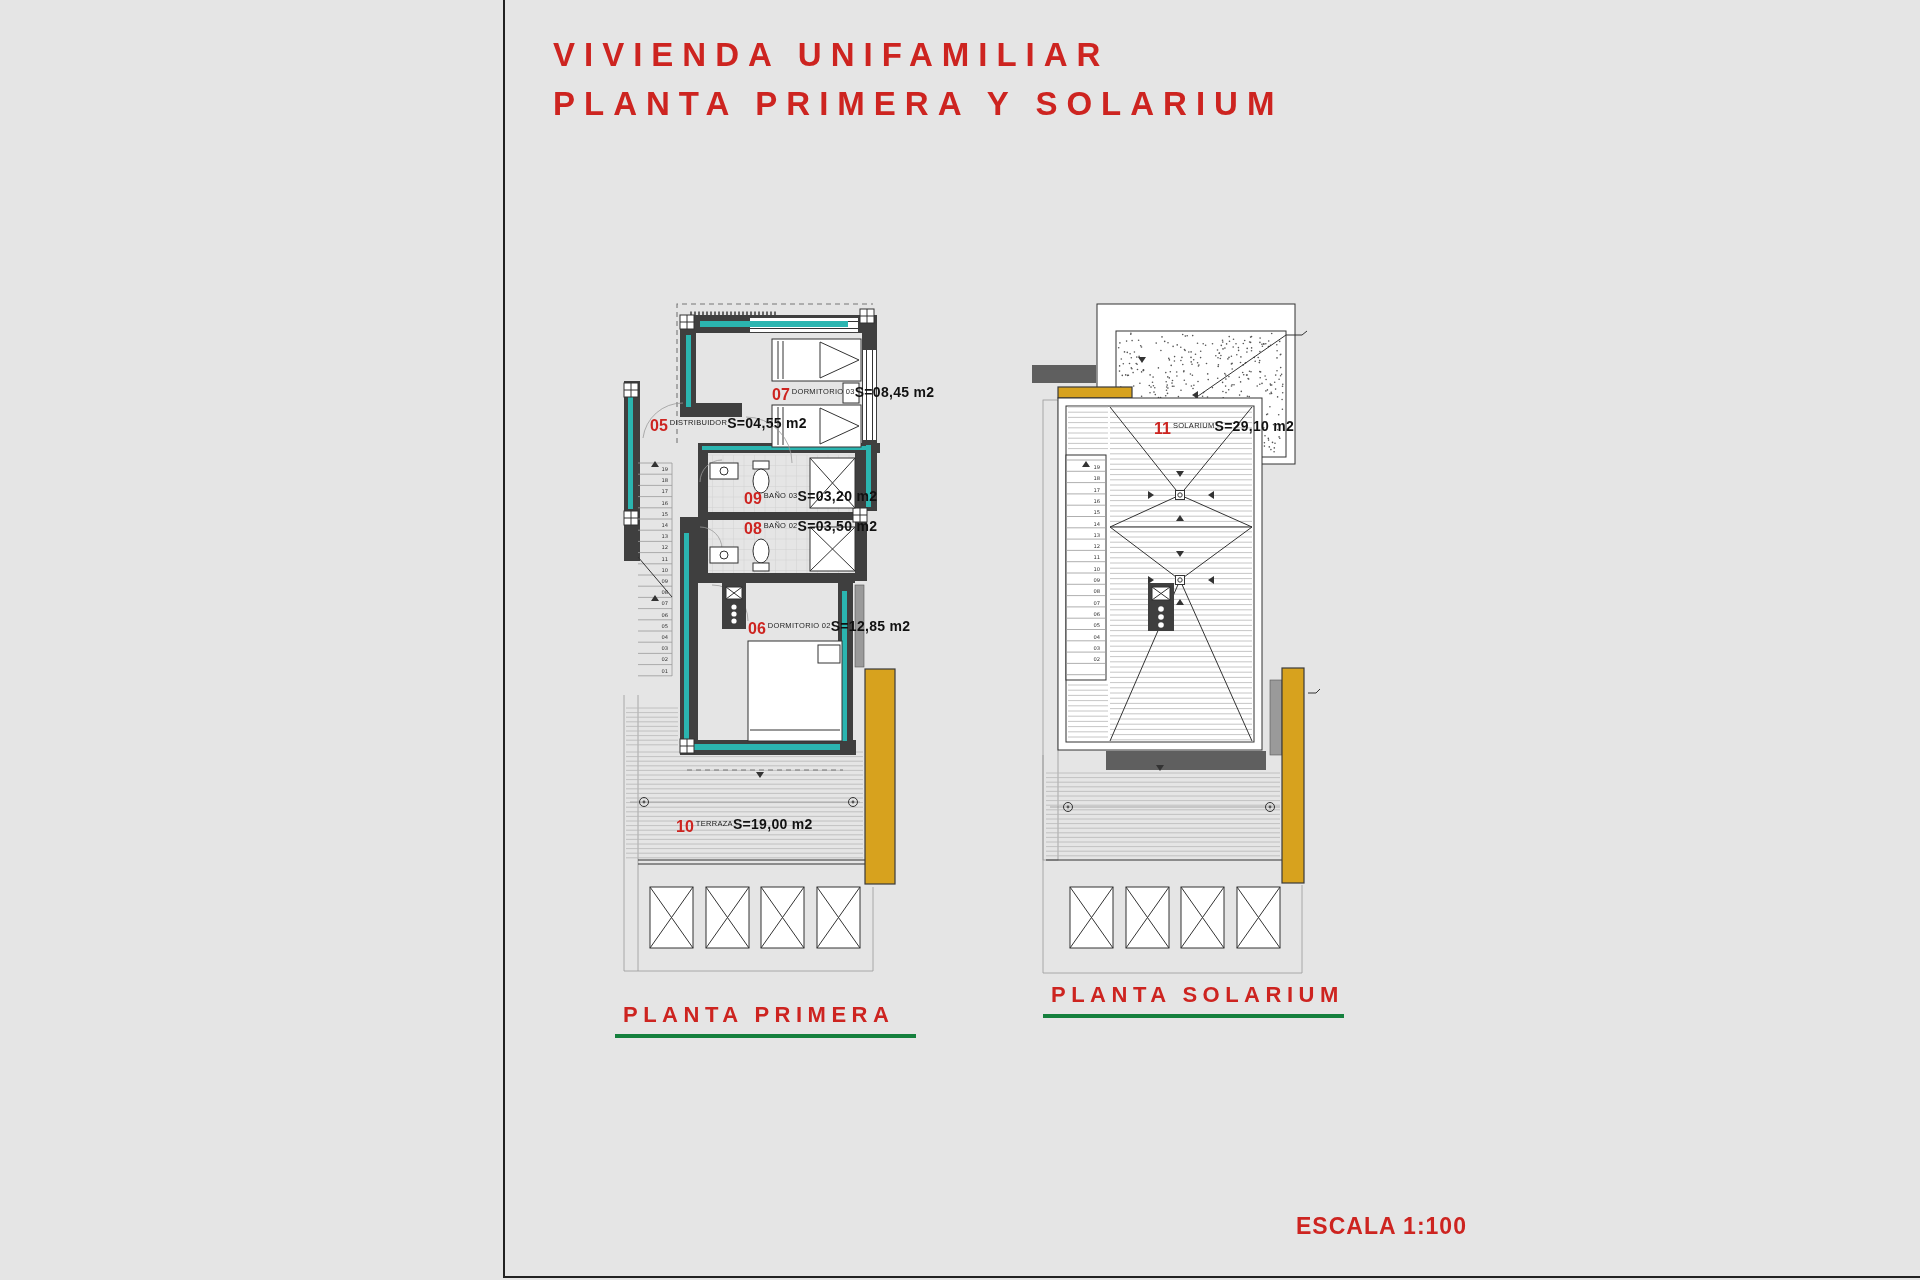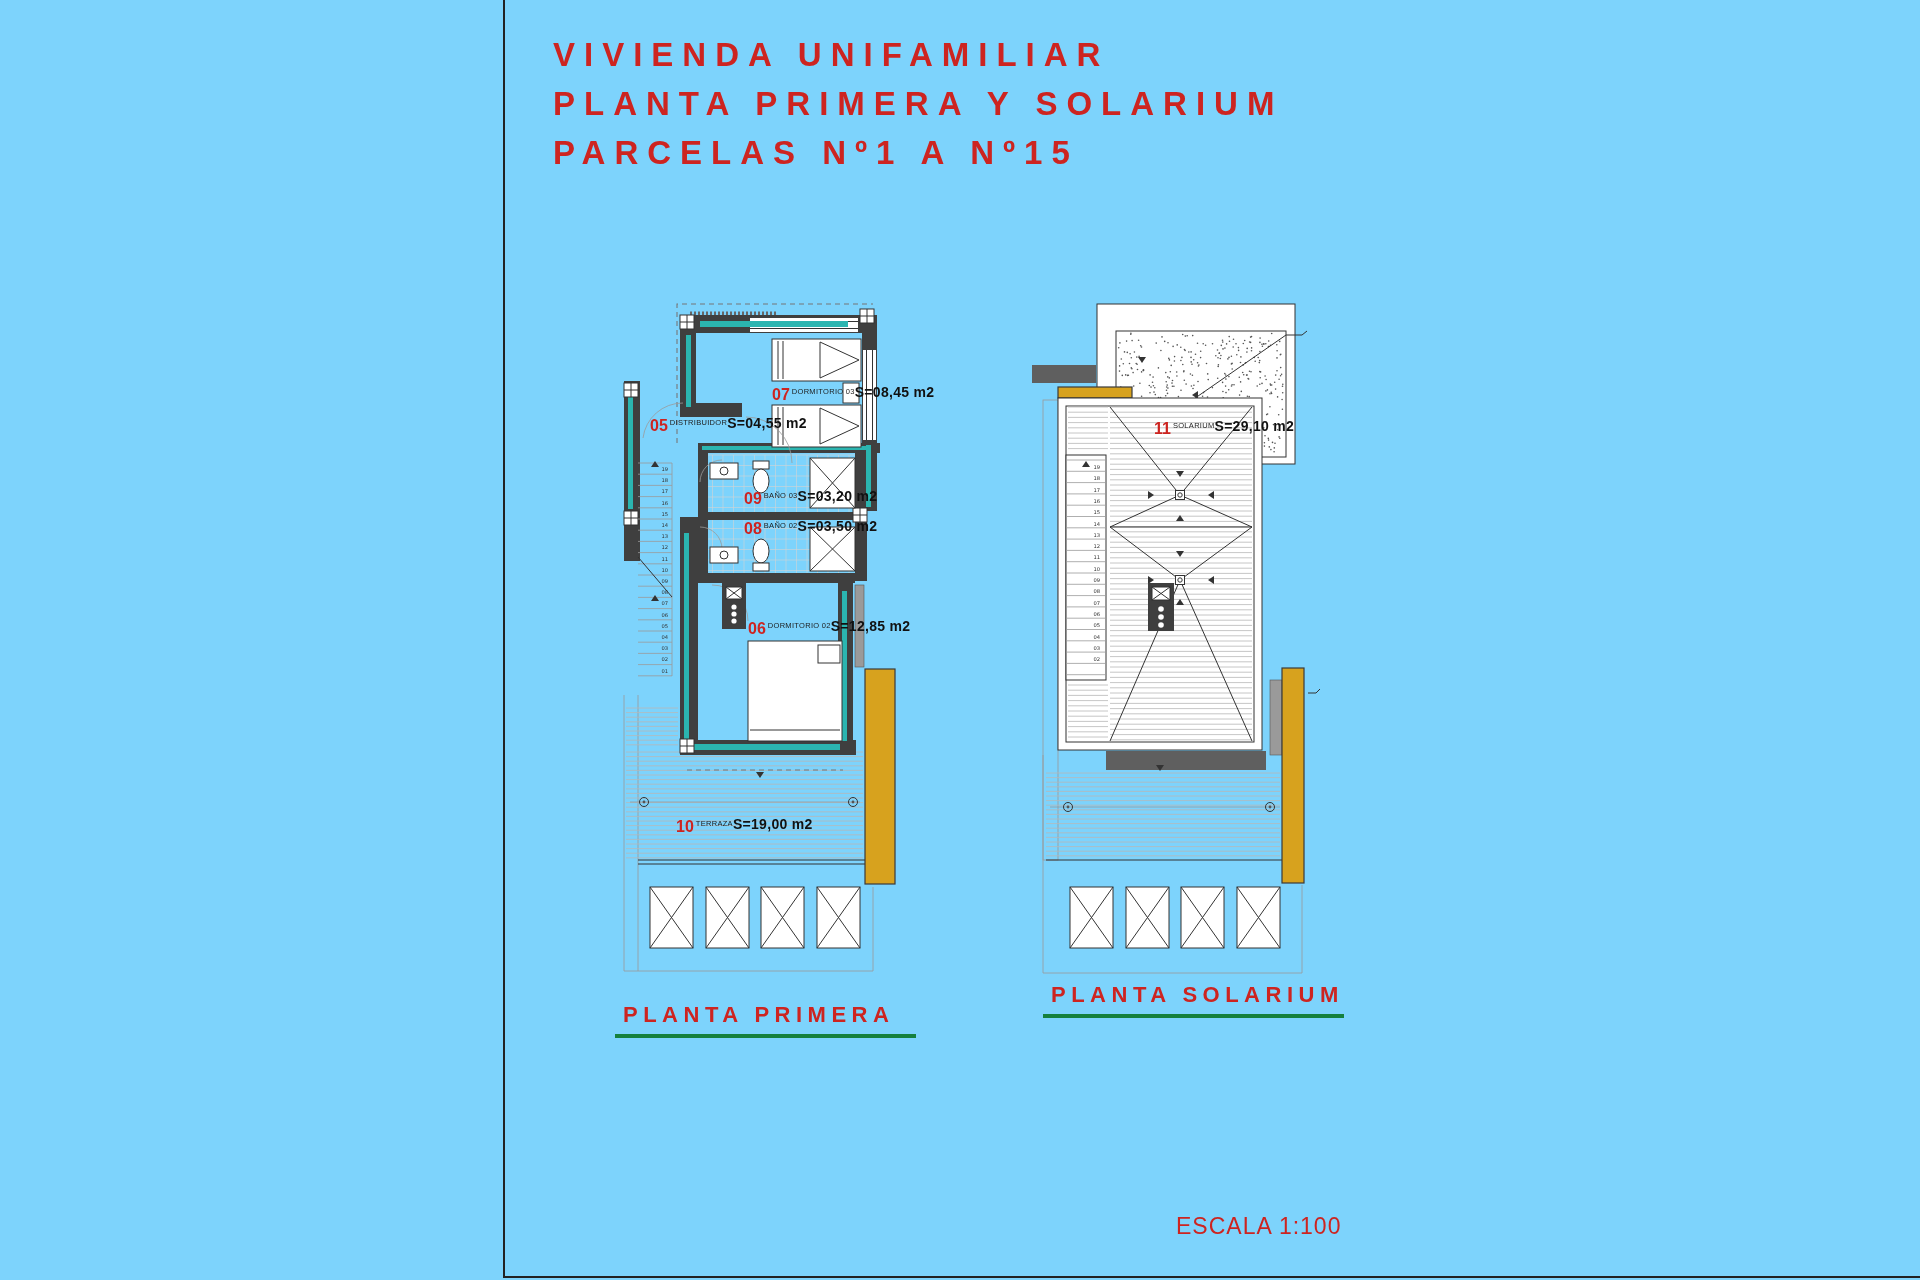--- a/index.html
+++ b/index.html
@@ -1,26 +1,26 @@
 <!DOCTYPE html>
 <html><head>
 <meta charset="utf-8">
 <style>
   html,body{margin:0;padding:0;background:#ffffff;width:1920px;height:1280px;
     font-family:"Liberation Sans",sans-serif;}
-  #sheet{position:relative;width:1920px;height:1280px;background:#7dd3fc;overflow:hidden;}
+  #sheet{position:relative;width:1920px;height:1280px;background:#e5e5e5;overflow:hidden;}
   .border-v{position:absolute;left:503px;top:0;width:2px;height:1278px;background:#222;}
   .border-h{position:absolute;left:503px;top:1276px;width:1417px;height:2px;background:#222;}
   .title-block{position:absolute;left:553px;top:30px;color:#cd2420;font-weight:bold;
     font-size:33px;letter-spacing:9px;line-height:49px;white-space:nowrap;}
   .plan-svg{position:absolute;}
   .caption{position:absolute;color:#cd2420;font-weight:bold;font-size:22px;
     letter-spacing:5.5px;white-space:nowrap;border-bottom:4px solid #15803d;
     padding:0 0 6px 8px;}
-  .escala{position:absolute;left:1176px;top:1213px;color:#cd2420;font-weight:400;
+  .escala{position:absolute;left:1296px;top:1213px;color:#cd2420;font-weight:700;
     font-size:23px;letter-spacing:1px;white-space:nowrap;}
   .room-label{position:absolute;display:flex;align-items:flex-start;gap:2px;white-space:nowrap;}
   .rnum{font-size:16px;font-weight:bold;color:#cd2420;line-height:13px;}
   .rtxt{display:flex;flex-direction:row;}
   .rname{font-size:7.5px;color:#1c1c1c;line-height:7.5px;letter-spacing:.3px;}
   .rarea{font-size:14px;color:#111;font-weight:700;line-height:9px;letter-spacing:.3px;}
   
   .w{fill:#3f3f3f;stroke:none;}
   .t{fill:#2bb5b0;stroke:none;}
   .ln{fill:none;stroke:#333;stroke-width:1;}
@@ -42,21 +42,20 @@
 <body>
 
 <div id="sheet">
 
   <div class="border-v"></div>
   <div class="border-h"></div>
 
   <div class="title-block">
     <div>VIVIENDA UNIFAMILIAR</div>
     <div>PLANTA PRIMERA Y SOLARIUM</div>
-    <div>PARCELAS Nº1 A Nº15</div>
   </div>
 
   <svg class="plan-svg" style="left:610px;top:295px;width:300px;height:695px" viewBox="0 0 300 695">
     <defs>
       <g id="pl-a">
         <rect class="lnf" width="43" height="61"></rect>
         <line class="ln" x1="0" y1="0" x2="43" y2="61"></line>
         <line class="ln" x1="43" y1="0" x2="0" y2="61"></line>
       </g>
     </defs>

